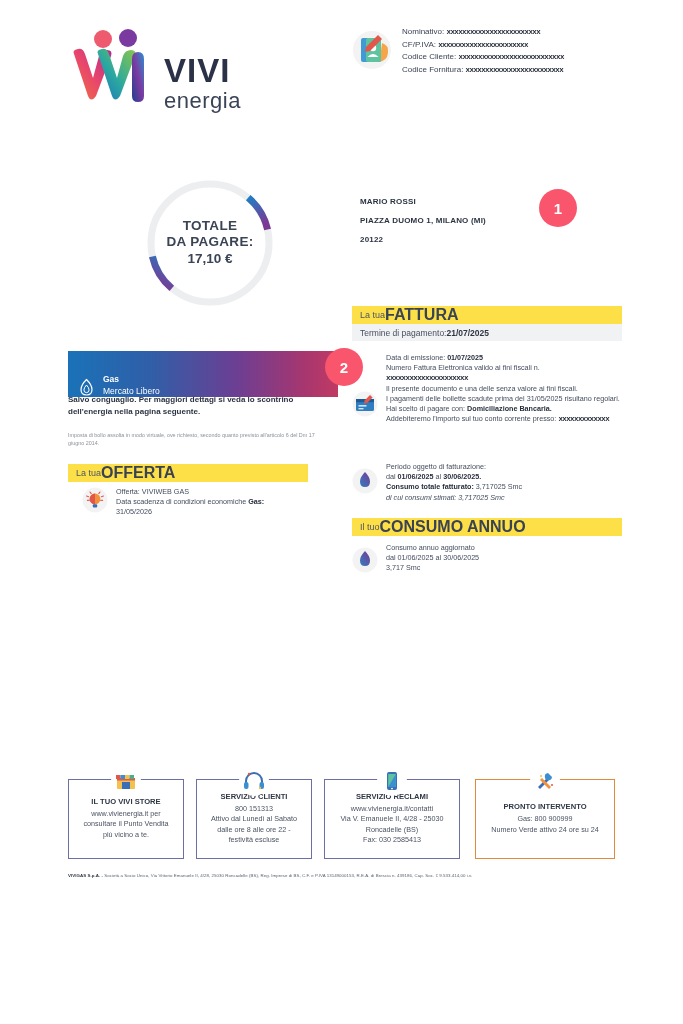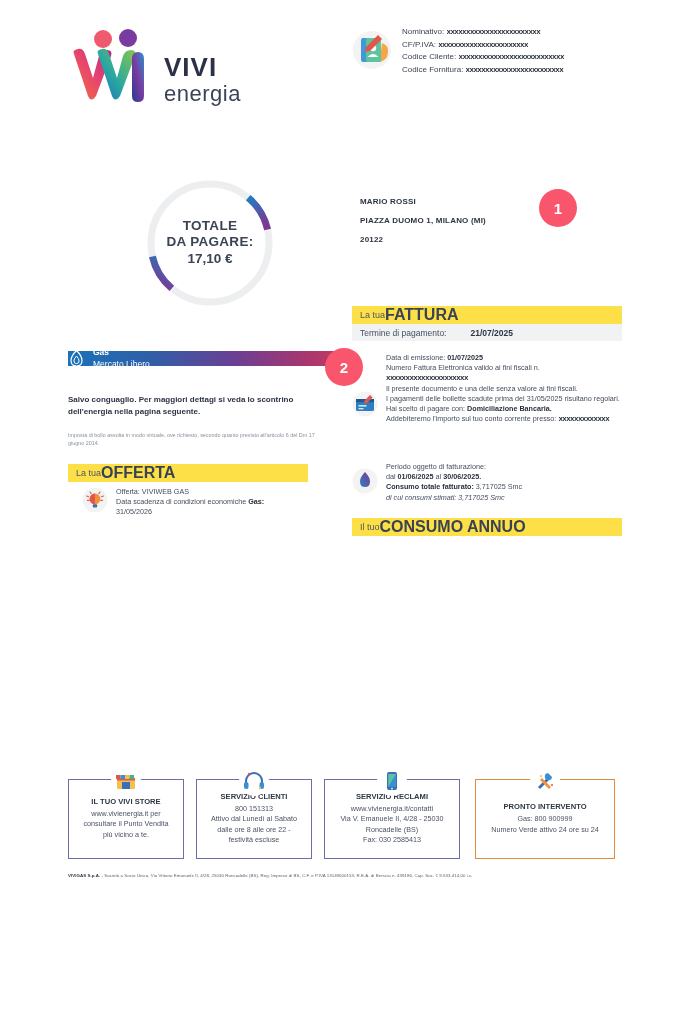--- a/index.html
+++ b/index.html
@@ -10,21 +10,21 @@
     color: #2b3340;
     -webkit-font-smoothing: antialiased;
   }
   .page { position: relative; width: 683px; height: 1024px; overflow: hidden; }
 
   
   .logo-wrap { position: absolute; left: 72px; top: 26px; width: 200px; height: 92px; }
   .logo-mark { position: absolute; left: 0; top: 0; width: 90px; height: 80px; }
   .logo-text { position: absolute; left: 92px; top: 28px; }
   .logo-vivi {
-    font-size: 26px; font-weight: bold; letter-spacing: 1px;
+    font-size: 33px; font-weight: bold; letter-spacing: 1px;
     color: #2b3247; line-height: 1;
   }
   .logo-energia {
     font-size: 22px; color: #3b4357; line-height: 1.25; letter-spacing: 0.5px;
   }
 
   .cust-head { position: absolute; left: 352px; top: 26px; width: 300px; }
   .cust-head-icon {
     position: absolute; left: 0; top: 4px; width: 40px; height: 40px;
   }
@@ -74,32 +74,32 @@
   .sec-head span { font-size: 9px; color: #4d5668; }
   .sec-head b { font-weight: bold; color: #3a4354; }
 
   
   .fattura-head { left: 352px; top: 306px; width: 270px; }
   .fattura-sub {
     position: absolute; left: 352px; top: 324px; width: 270px; height: 17px;
     background: #f1f2f4; display: flex; align-items: center; padding-left: 8px;
     font-size: 8.5px; color: #454e5f;
   }
-  .fattura-sub b { font-weight: bold; color: #2e3644; margin-left: 24px; }
+  .fattura-sub b { font-weight: bold; color: #2e3644; }
 
   .consumo-head { left: 352px; top: 518px; width: 270px; }
 
   
   .offerta-head { left: 68px; top: 464px; width: 240px; }
 
   
   .gas-banner {
-    position: absolute; left: 68px; top: 351px; width: 270px; height: 15px;
+    position: absolute; left: 68px; top: 351px; width: 270px; height: 46px;
     background: linear-gradient(90deg, #1a72b8 0%, #2f5fa8 30%, #6b3f93 62%, #a8366f 88%, #c03a63 100%);
-    display: flex; align-items: center; 
+    display: flex; align-items: flex-end; padding-left: 10px;
   }
   .gas-flame { width: 17px; height: 19px; margin-right: 8px; }
   .gas-txt .t1 { font-size: 8.5px; font-weight: bold; color: #ffffff; line-height: 11px; }
   .gas-txt .t2 { font-size: 8.5px; color: #ffffff; line-height: 12px; }
 
   .salvo {
     position: absolute; left: 68px; top: 394px; width: 262px;
     font-size: 8px; font-weight: bold; color: #2c3443; line-height: 12px;
   }
   .bollo {
@@ -310,20 +310,39 @@
         <i>di cui consumi stimati:</i><i> 3,717025 Smc</i>
       </div>
     </div>
   </div>
 
   <div class="sec-head consumo-head">
     <span>Il tuo </span>
       <b>CONSUMO ANNUO</b>
   </div>
 
+  <div class="irow row-annuo">
+    <div class="ico">
+      <svg viewBox="0 0 26 26" width="26" height="26">
+        <circle cx="13" cy="13" r="12.5" fill="#f3f3f3"></circle>
+        <defs>
+          <linearGradient id="fl2" x1="0" y1="1" x2="1" y2="0">
+            <stop offset="0" stop-color="#2f7fc0"></stop>
+              <stop offset="1" stop-color="#7a3a94"></stop>
+          </linearGradient>
+        </defs>
+        <path d="M13 4 q5 5 5 9.5 q0 5.5 -5 5.5 q-5 0 -5 -5.5 Q8 9 13 4 Z" fill="url(#fl2)"></path>
+      </svg>
+    </div>
+    <div class="txt">
+      <div>Consumo annuo aggiornato</div>
+      <div>dal 01/06/2025 al 30/06/2025</div>
+      <div>3,717 Smc</div>
+    </div>
+  </div>
 
   <div class="gas-banner">
     <div class="gas-flame">
       <svg viewBox="0 0 17 19" width="17" height="19">
         <path d="M8.5 1.5 q5.5 5.5 5.5 10 q0 5.5 -5.5 5.5 q-5.5 0 -5.5 -5.5 q0 -4.5 5.5 -10 Z" fill="none" stroke="#ffffff" stroke-width="1.2"></path>
         <path d="M8.5 7 q2.6 2.8 2.6 5 q0 2.6 -2.6 2.6 q-2.6 0 -2.6 -2.6 q0 -2.2 2.6 -5 Z" fill="none" stroke="#ffffff" stroke-width="1"></path>
       </svg>
     </div>
     <div class="gas-txt">
       <div class="t1">Gas</div>

